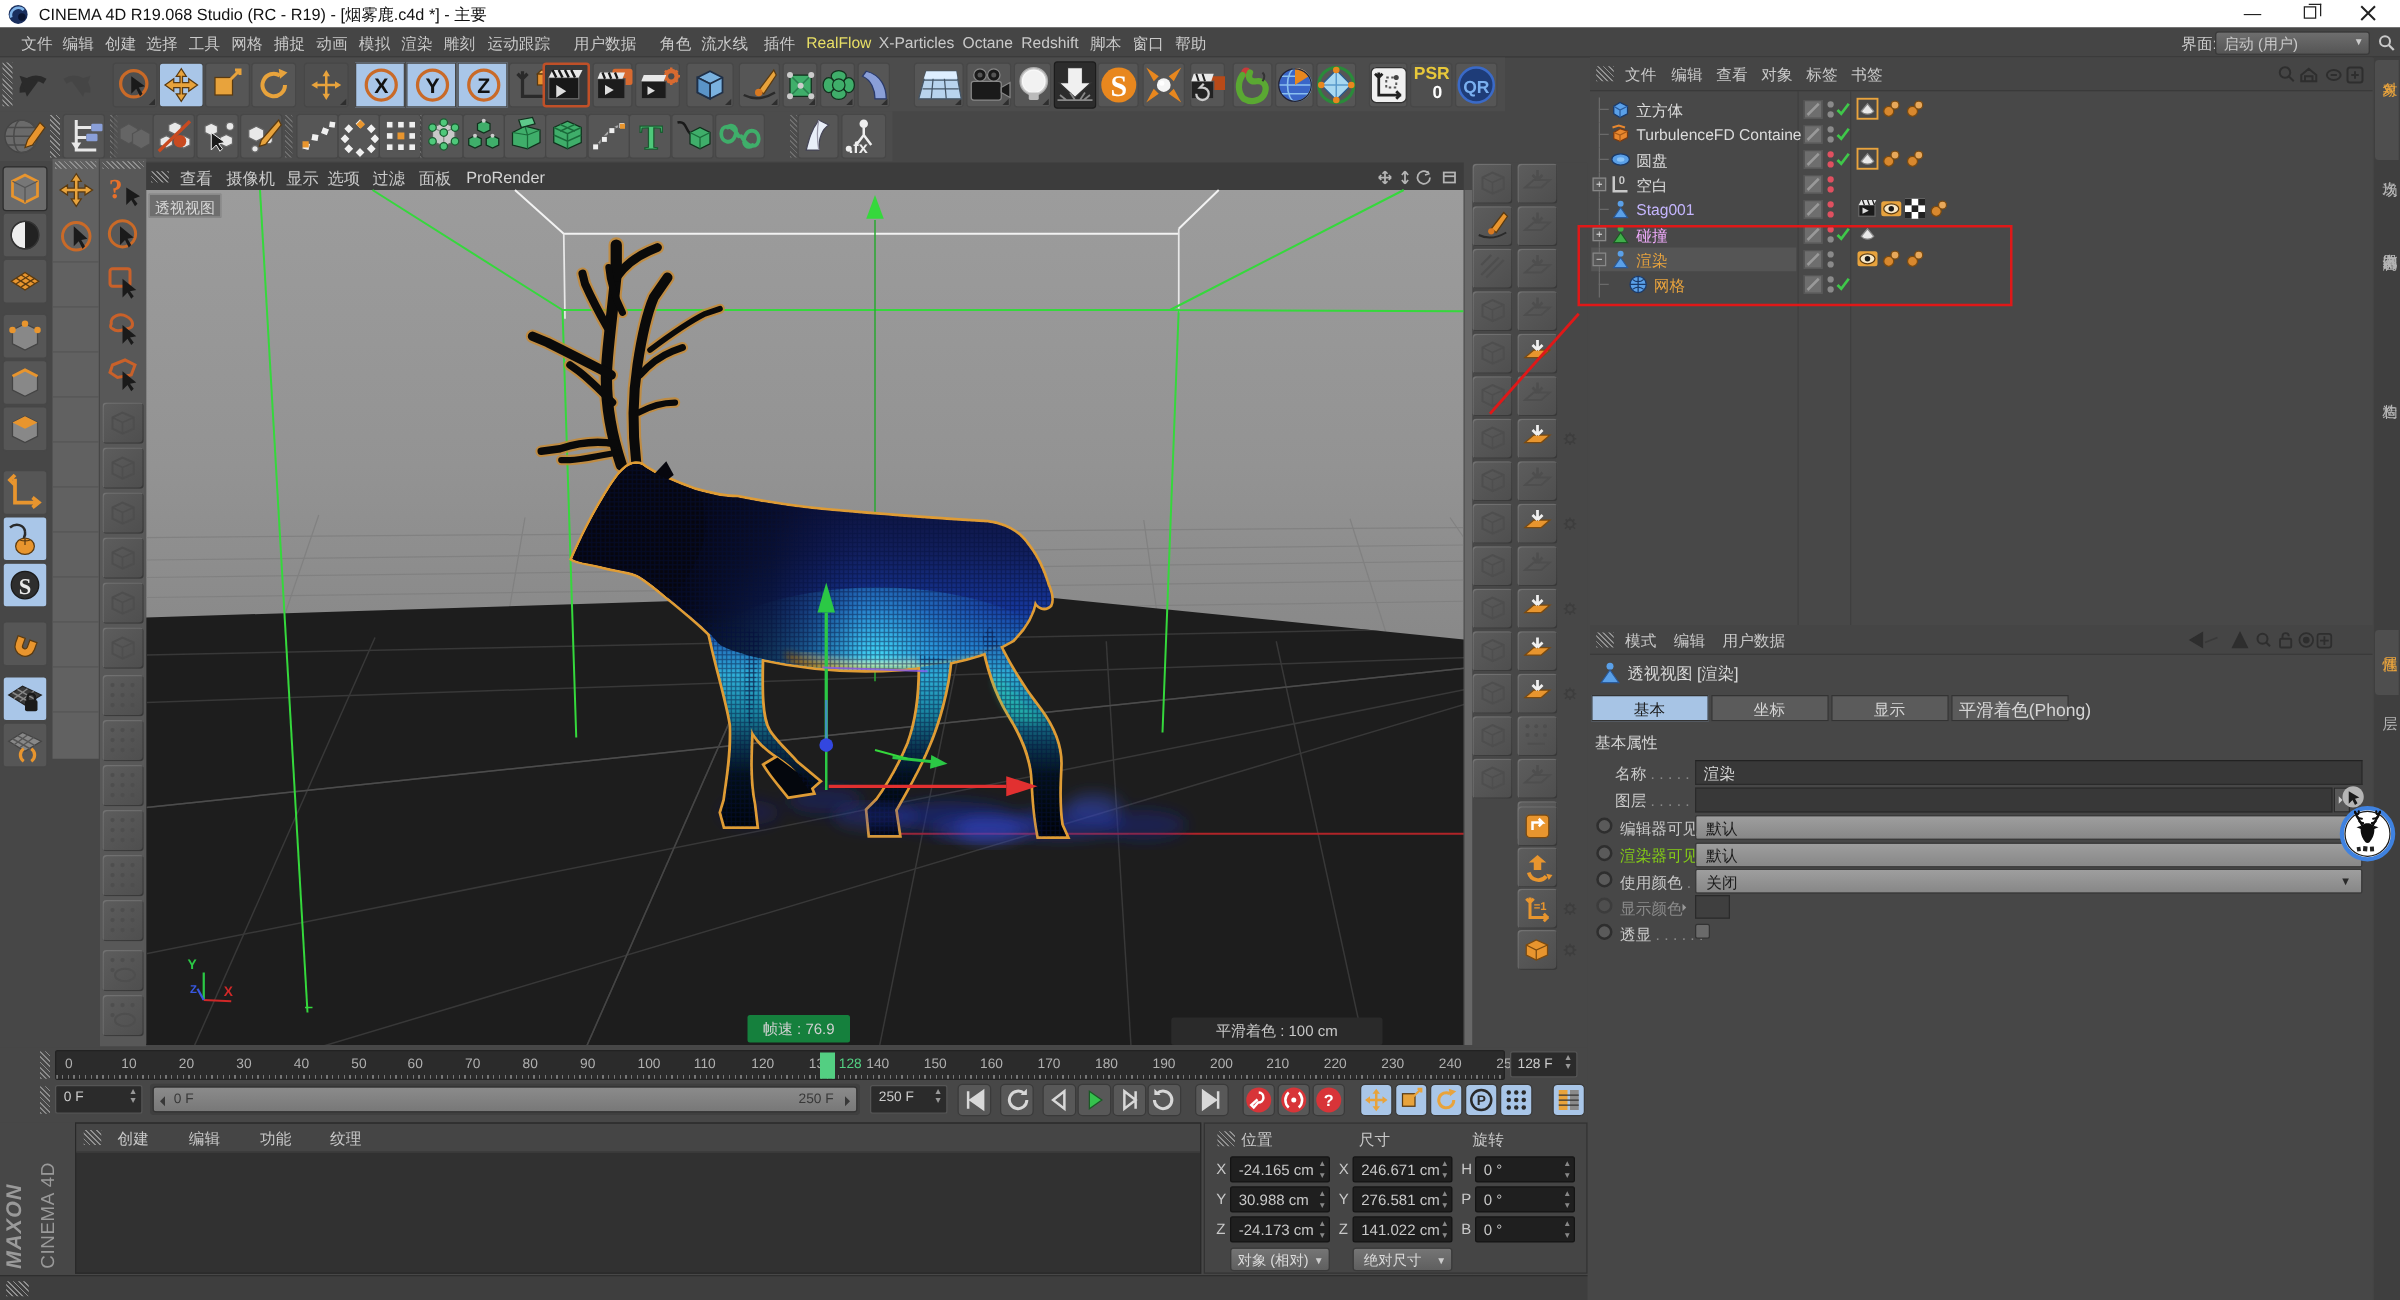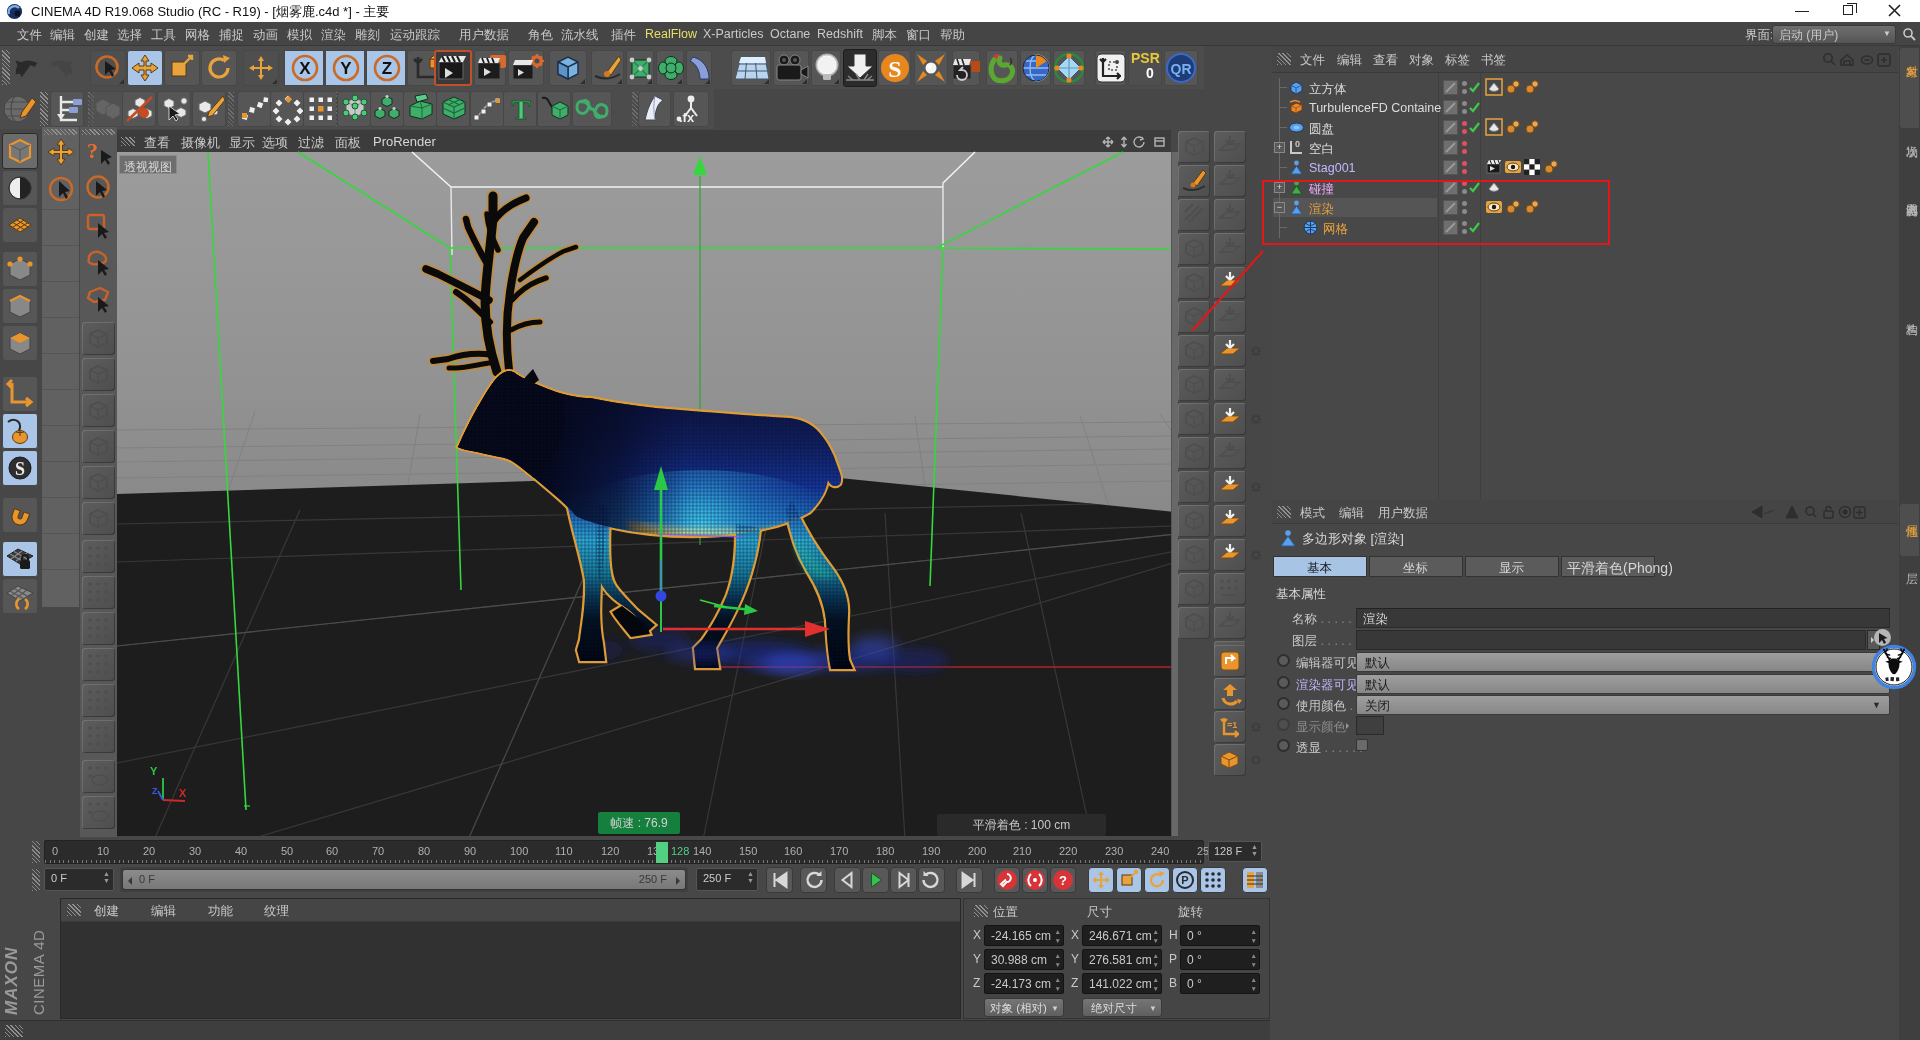--- a/index.html
+++ b/index.html
@@ -1425,21 +1425,21 @@
           <circle cx="95" cy="8" r="2.2"></circle>
           <rect x="104" y="3" width="11" height="11" rx="2" fill="none" stroke-width="1.4"></rect>
           <path d="M109.5,5 v7 M106,8.5 h7" stroke-width="1.4"></path>
         </g>
       </svg>
  </div>
  <svg style="left:6px;top:28px" width="20" height="20" viewBox="0 0 20 20">
       <circle cx="10" cy="5" r="2.8" fill="#5aa0e8"></circle>
       <path d="M3,18 L10,8 L17,18 Z" fill="#5aa0e8" stroke="#2a5a9a"></path>
     </svg>
- <div class="t" style="left:30px;top:30px;font-size:13px;color:#d8d8d8">多边形对象 [渲染]</div>
+ <div class="t" style="left:30px;top:30px;font-size:13px;color:#d8d8d8">透视视图 [渲染]</div>
 
  <div class="a" style="left:1px;top:56px;width:94px;height:21px;background:#a7c4e5;border:1px solid #333">
       <div class="t" style="left:33px;top:3px;font-size:12.5px;color:#1a1a1a">基本</div>
     </div>
  <div class="a" style="left:97px;top:56px;width:94px;height:21px;background:#5b5b5b;border:1px solid #333">
       <div class="t" style="left:33px;top:3px;font-size:12.5px;color:#d5d5d5">坐标</div>
     </div>
  <div class="a" style="left:193px;top:56px;width:94px;height:21px;background:#5b5b5b;border:1px solid #333">
       <div class="t" style="left:33px;top:3px;font-size:12.5px;color:#d5d5d5">显示</div>
     </div>
@@ -1456,21 +1456,21 @@
  <div class="a" style="left:84px;top:130px;width:510px;height:20px;background:#383838;border:1px solid #2a2a2a"></div>
  <div class="a" style="left:595px;top:130px;width:13px;height:20px;background:#585858;border:1px solid #2a2a2a">
       <div class="tl" style="left:3px;top:6px;border:3.5px solid transparent;border-left-color:#ccc;border-right-width:0"></div>
     </div>
  <div class="a" style="left:5px;top:154px;width:13px;height:13px;border:2px solid #2e2e2e;border-radius:50%;background:#5a5a5a"></div>
  <div class="t" style="left:24px;top:155px;font-size:12.5px;color:#c9c9c9">编辑器可见</div>
  <div class="a" style="left:84px;top:152px;width:534px;height:20px;background:linear-gradient(#9e9e9e,#878787);border:1px solid #3a3a3a;border-radius:2px">
       <div class="t" style="left:8px;top:2px;font-size:12.5px;color:#1c1c1c">默认</div>
     </div>
  <div class="a" style="left:5px;top:176px;width:13px;height:13px;border:2px solid #2e2e2e;border-radius:50%;background:#5a5a5a"></div>
- <div class="t" style="left:24px;top:177px;font-size:12.5px;color:#c4b5fd">渲染器可见</div>
+ <div class="t" style="left:24px;top:177px;font-size:12.5px;color:#84cc16">渲染器可见</div>
  <div class="a" style="left:84px;top:174px;width:534px;height:20px;background:linear-gradient(#9e9e9e,#878787);border:1px solid #3a3a3a;border-radius:2px">
       <div class="t" style="left:8px;top:2px;font-size:12.5px;color:#1c1c1c">默认</div>
     </div>
  <div class="a" style="left:5px;top:197px;width:13px;height:13px;border:2px solid #2e2e2e;border-radius:50%;background:#5a5a5a"></div>
  <div class="t" style="left:24px;top:198px;font-size:12.5px;color:#c9c9c9">使用颜色<span style="color:#888"> . .</span></div>
  <div class="a" style="left:84px;top:195px;width:534px;height:20px;background:linear-gradient(#9e9e9e,#878787);border:1px solid #3a3a3a;border-radius:2px">
       <div class="t" style="left:8px;top:2px;font-size:12.5px;color:#1c1c1c">关闭</div>
       <div class="t" style="right:8px;top:4px;font-size:9px;color:#2a2a2a">▼</div>
     </div>
  <div class="a" style="left:5px;top:218px;width:13px;height:13px;border:2px solid #3c3c3c;border-radius:50%;background:#4e4e4e"></div>

